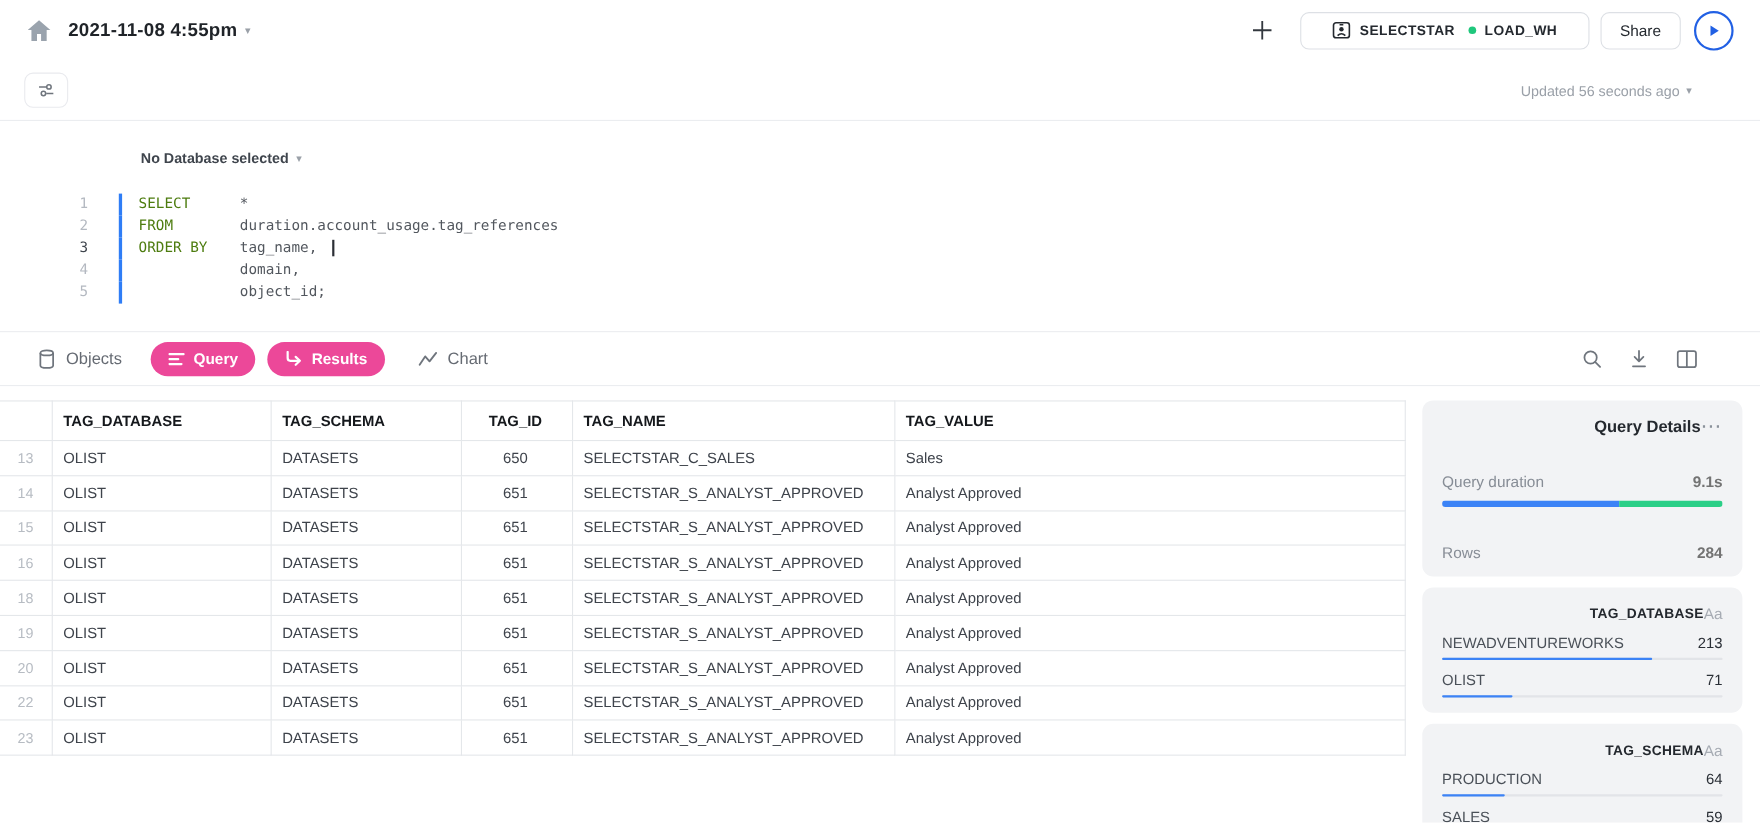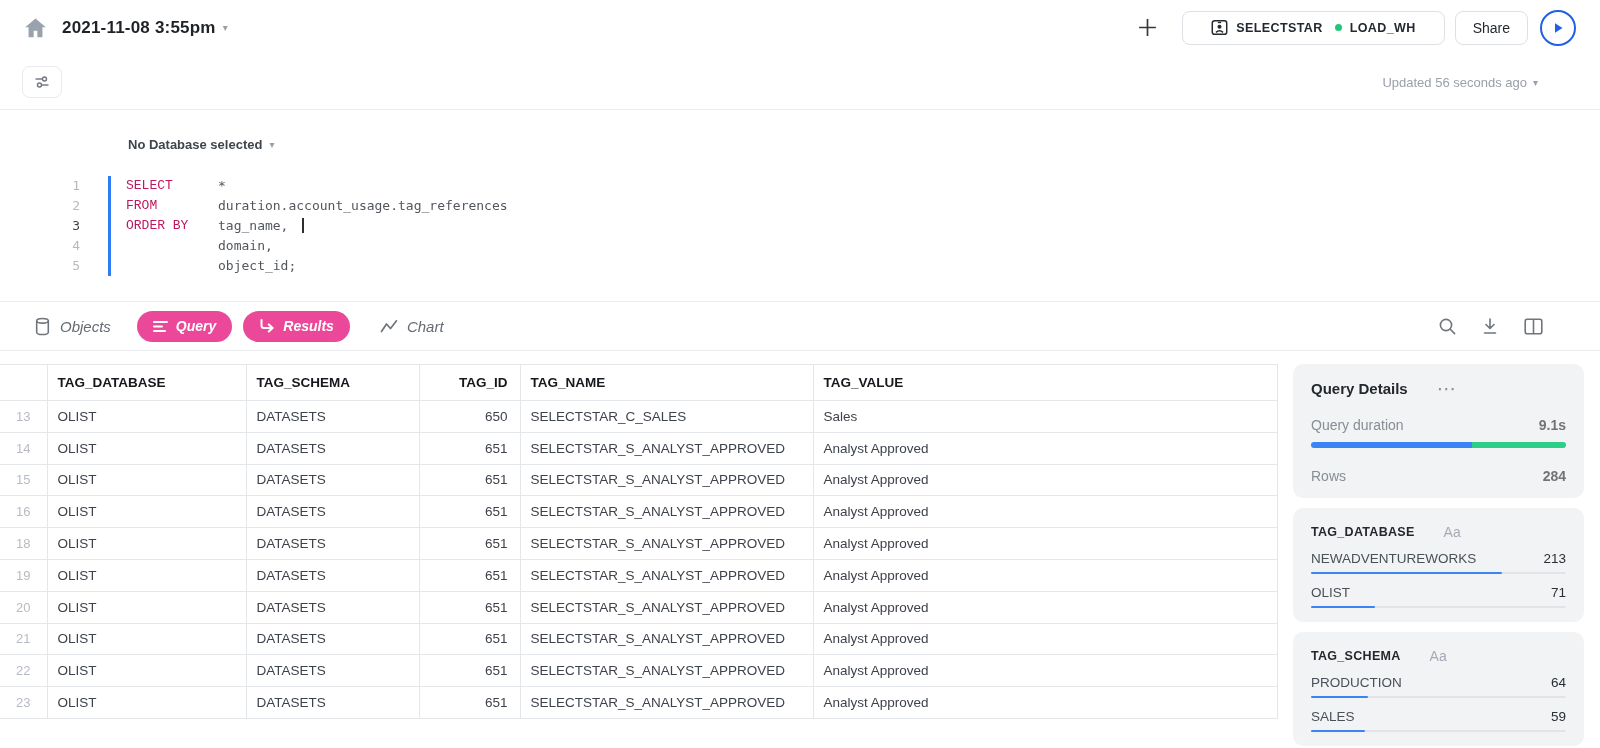--- a/index.html
+++ b/index.html
@@ -30,57 +30,57 @@
   .updated { font-size:13px; color:#9aa0a8; display:flex; align-items:center; gap:6px; }
 
   
   .editor { height:192px; border-bottom:1px solid #ebedf0; padding-top:25px;padding-left:40px; }
   .db-select { margin-left:88px; display:inline-flex; align-items:center; gap:7px; cursor:pointer; }
   .db-select-label { font-size:13px; font-weight:bold; color:#3f454d; }
   .code { margin-top:23px; font-family:"DejaVu Sans Mono","Liberation Mono",monospace; font-size:13px; }
   .code-line { display:flex; height:20px; line-height:20px; cursor:text; }
   .line-num { width:40px; text-align:right; color:#b4b9c1; font-size:13px; flex:0 0 40px; }
   .line-body { margin-left:28px; border-left:3px solid #2f7df6; padding-left:15px; display:flex; }
-  .kw { color:#be185d; width:92px; flex:0 0 92px; white-space:pre;font-family:Liberation Mono, monospace; }
+  .kw { color:#4d7c0f; width:92px; flex:0 0 92px; white-space:pre; }
   .code-text { color:#52575e; white-space:pre; }
   .code-line.current .line-num { color:#3f454d; }
   .cursor-bar { display:none; width:1.5px; height:15px; background:#2b2f35; margin:2px 0 0 6px; }
   .code-line.current .cursor-bar { display:inline-block; }
 
   
-  .tabbar { height:49px; display:flex; align-items:center; padding:0 56px 0 34px; border-bottom:1px solid #ebedf0;font-style:italic; }
+  .tabbar { height:49px; display:flex; align-items:center; padding:0 56px 0 34px; border-bottom:1px solid #ebedf0; }
   .tab-plain { display:flex; align-items:center; gap:9px; color:#666b73; font-size:15px; cursor:pointer; }
   .tab-pill { display:flex; align-items:center; gap:8px; background:#ec4899; color:#fff; font-size:14px;
     font-weight:bold; height:31px; border-radius:16px; padding:0 16px; cursor:pointer; }
   .tab-objects { margin-right:26px; }
   .tab-query { margin-right:11px; }
   .tab-results { margin-right:30px; }
   .tabbar-spacer { flex:1; }
   .tab-icons { display:flex; align-items:center; gap:21px; }
   .icon-btn { width:22px; height:22px; display:flex; align-items:center; justify-content:center; cursor:pointer; }
 
   
   .main { display:flex; height:397px; overflow:hidden; }
   .table-area { width:1277px; flex:0 0 1277px; padding-top:13px; }
   table { border-collapse:collapse; table-layout:fixed; width:1277px; }
   th, td { border-right:1px solid #e4e7ea; border-bottom:1px solid #e4e7ea; overflow:hidden; white-space:nowrap; }
   thead th { height:36px; border-top:1px solid #e4e7ea; background:#fff; font-size:13.5px; font-weight:bold;
     color:#15181c; text-align:left; padding:0 10px; }
   tbody td { height:31.8px; font-size:13.5px; color:#3e434b; padding:0 10px; background:#fff; }
   td.rownum { color:#b7bcc3; font-size:13px; text-align:center; padding:0 4px; }
-  th.col-num, td.col-num { text-align:right; padding-right:12px; }
+  th.col-num, td.col-num { text-align:center; padding-right:12px; }
   th:first-child { border-right:1px solid #e4e7ea; }
 
   
   .sidebar { flex:1; padding:13px 16px 0 16px; }
   .card { background:#f2f3f5; border-radius:10px; padding:16px 18px 14px 18px; margin-bottom:10px; }
-  .card-head { display:flex; align-items:center; justify-content:flex-start;gap:29px; }
+  .card-head { display:flex; align-items:center; justify-content:flex-end; }
   .card-title { font-size:15px; font-weight:bold; color:#24282e; }
   .menu-dots { color:#8b919a; font-size:19px; letter-spacing:1px; line-height:10px; cursor:pointer; }
-  .qd-row { display:flex; justify-content:space-between; align-items:center; margin-top:20px; }
+  .qd-row { display:flex; justify-content:space-between; align-items:center; margin-top:33px; }
   .qd-label { font-size:14px; color:#878d96; }
   .qd-value { font-size:14px; font-weight:bold; color:#737373; }
   .duration-bar { display:flex; height:6px; border-radius:3px; overflow:hidden; margin-top:9px; }
   .duration-blue { background:#3c83f6; }
   .duration-green { flex:1; background:#2bcf87; }
   .facet-title { font-size:12.5px; font-weight:bold; color:#24282e; letter-spacing:.3px; }
   .facet-type { font-size:14px; color:#a6abb3; }
   .facet-item { margin-top:11px; cursor:pointer; }
   .facet-line { display:flex; justify-content:space-between; align-items:center; }
   .facet-name { font-size:13.5px; color:#4a5058; }
@@ -94,21 +94,21 @@
 <body>
 
 <div class="topbar">
   <div class="home-btn">
     <span>
       <svg width="27" height="26" viewBox="0 0 24 24">
           <path d="M12 3.2 L21.5 11.4 L18.4 11.4 L18.4 20.5 L13.7 20.5 L13.7 14.6 L10.3 14.6 L10.3 20.5 L5.6 20.5 L5.6 11.4 L2.5 11.4 Z" fill="#9aa3ad"></path>
         </svg>
     </span>
   </div>
-  <span class="doc-title">2021-11-08 3:55pm</span>
+  <span class="doc-title">2021-11-08 4:55pm</span>
   <span class="caret">▾</span>
   <div class="topbar-spacer"></div>
   <div class="plus-btn">
     <span>
       <svg width="21" height="21" viewBox="0 0 20 20">
           <path d="M10 2 V18 M2 10 H18" stroke="#33383f" stroke-width="1.6"></path>
         </svg>
     </span>
   </div>
   <div class="conn-btn">
@@ -351,28 +351,20 @@
 
           <tr>
             <td class="rownum">20</td>
             <td>OLIST</td>
             <td>DATASETS</td>
             <td class="col-num">651</td>
             <td>SELECTSTAR_S_ANALYST_APPROVED</td>
             <td>Analyst Approved</td>
           </tr>
 
-          <tr>
-            <td class="rownum">21</td>
-            <td>OLIST</td>
-            <td>DATASETS</td>
-            <td class="col-num">651</td>
-            <td>SELECTSTAR_S_ANALYST_APPROVED</td>
-            <td>Analyst Approved</td>
-          </tr>
 
           <tr>
             <td class="rownum">22</td>
             <td>OLIST</td>
             <td>DATASETS</td>
             <td class="col-num">651</td>
             <td>SELECTSTAR_S_ANALYST_APPROVED</td>
             <td>Analyst Approved</td>
           </tr>
 

